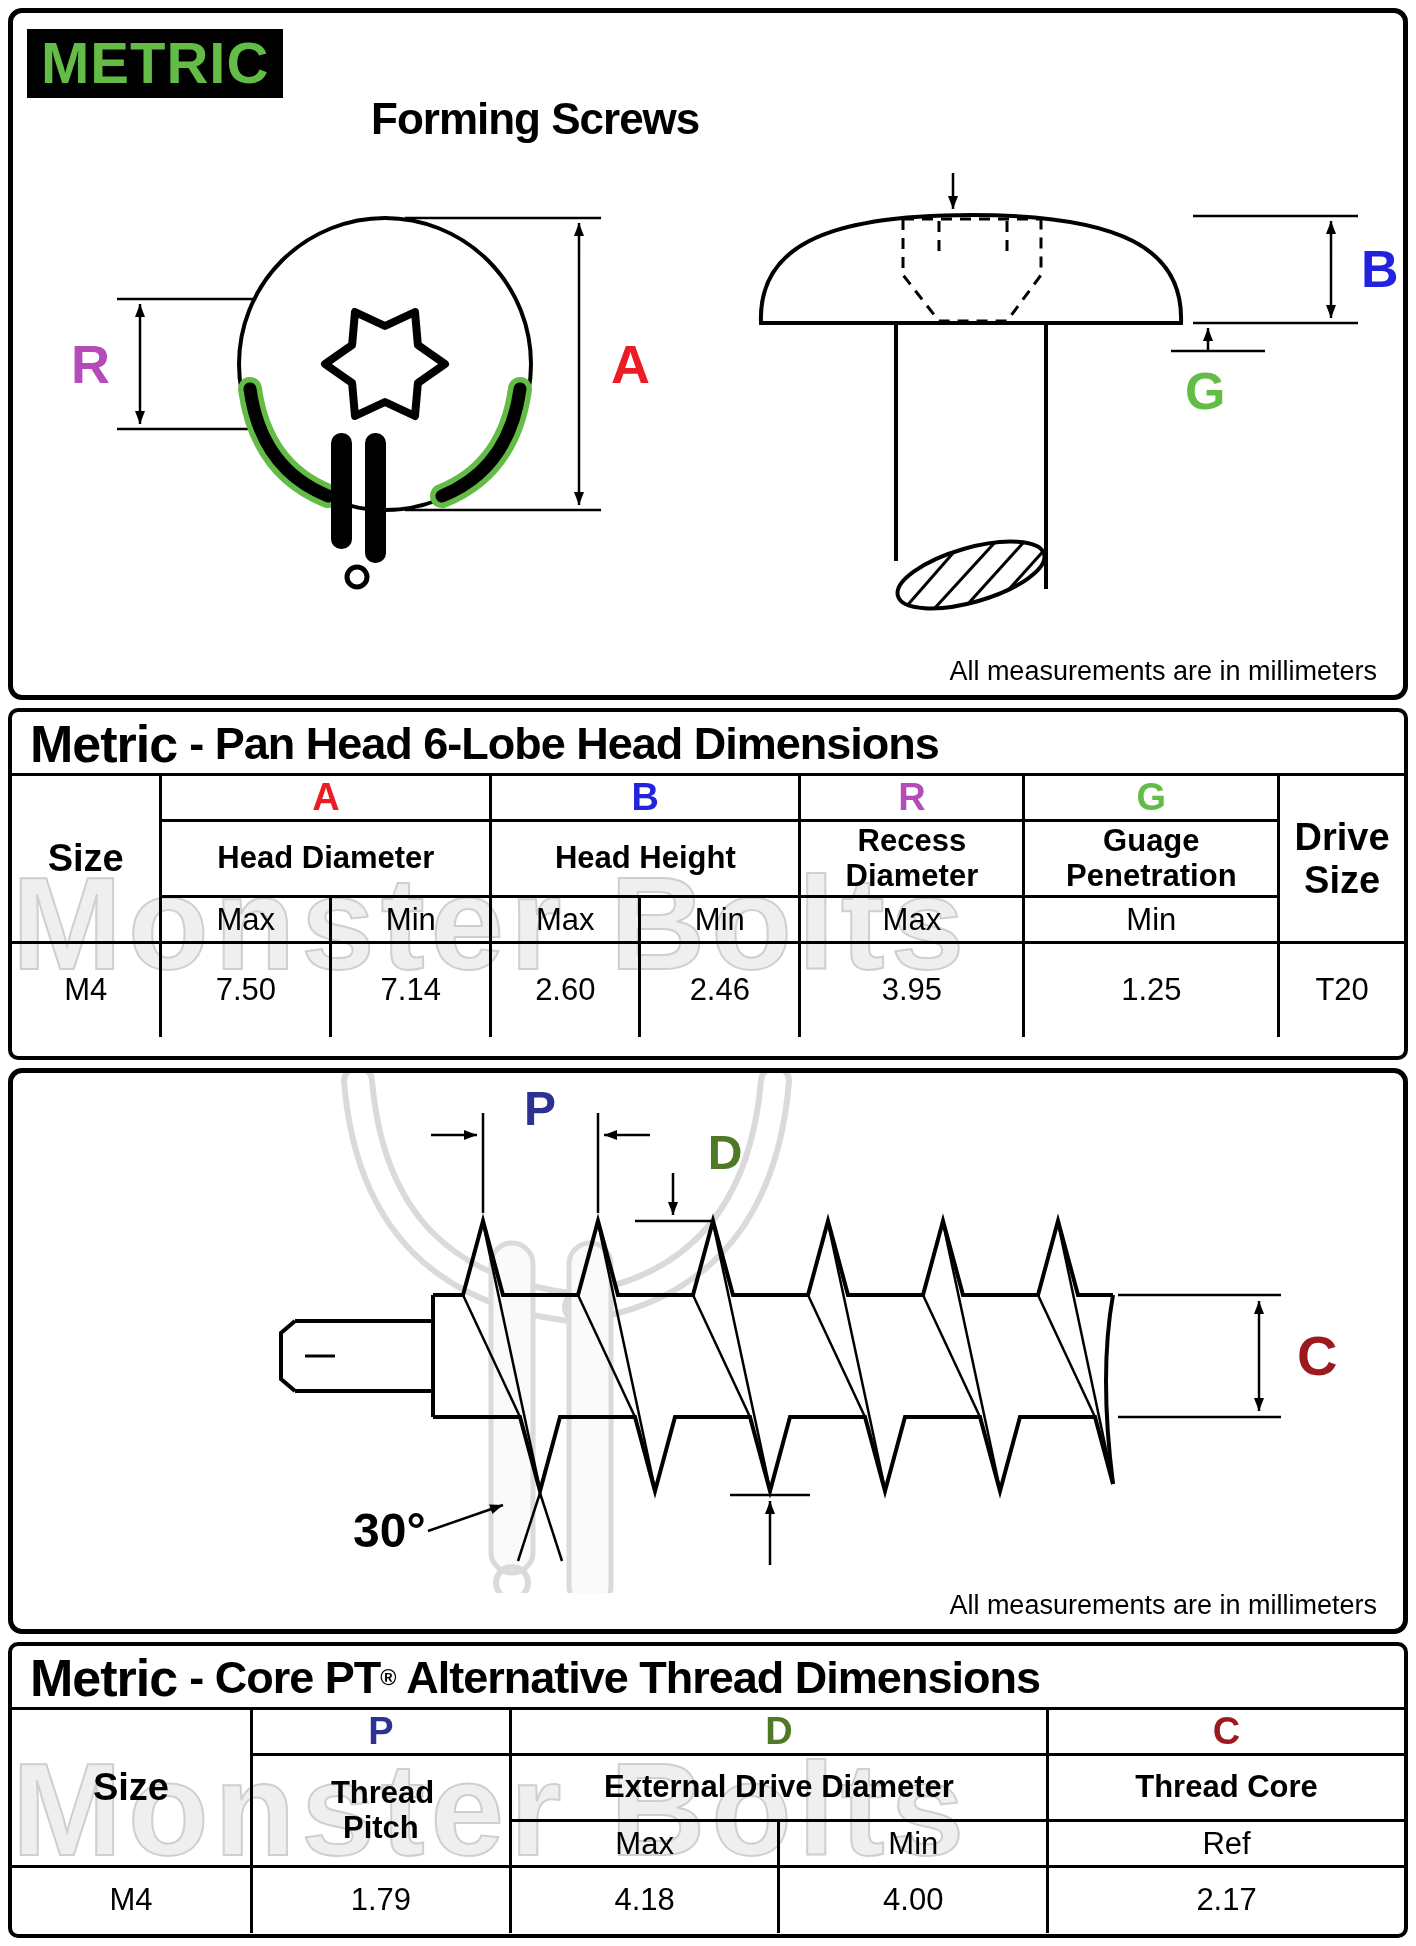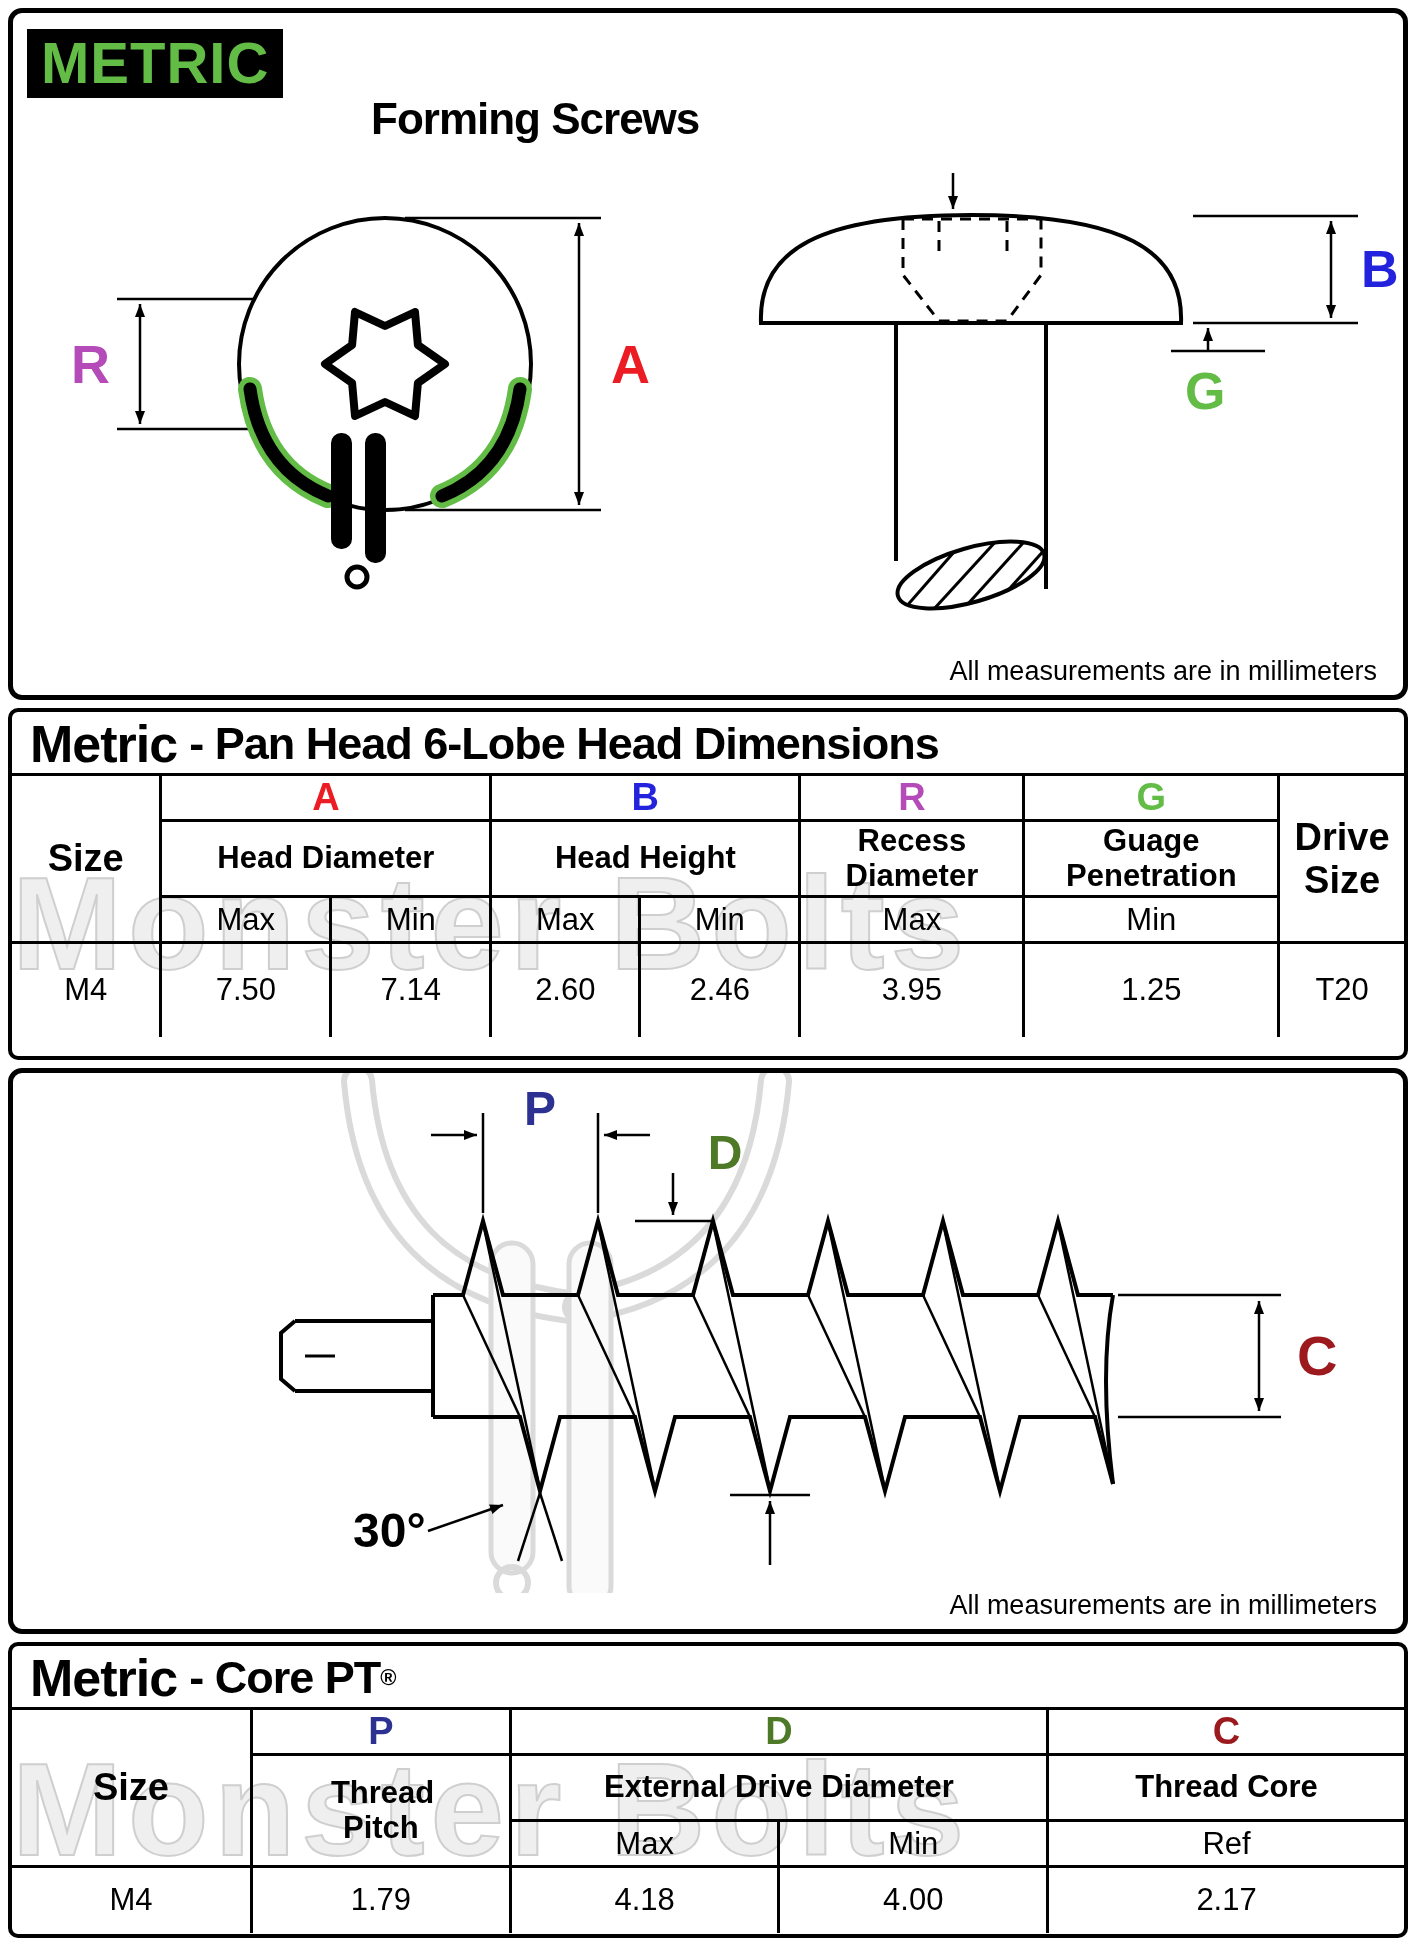--- a/index.html
+++ b/index.html
@@ -276,20 +276,21 @@
   </svg>
   <div class="mm-note">All measurements are in millimeters</div>
 </div>
 
 <div class="panel" id="panel4">
   <div class="watermark">Monster Bolts</div>
   <div class="tbl-heading">
     <span class="strong">Metric</span>
     <span class="rest">- Core PT</span>
       <sup class="reg" style="font-size:22px;">®</sup>
+    <span class="rest" style="margin-left:0;"> Alternative Thread Dimensions</span>
   </div>
   <table>
     <colgroup>
       <col style="width:17.2%">
         <col style="width:18.6%">
         <col style="width:19.3%">
         <col style="width:19.3%">
         <col style="width:25.6%">
     </colgroup>
     <tbody>

